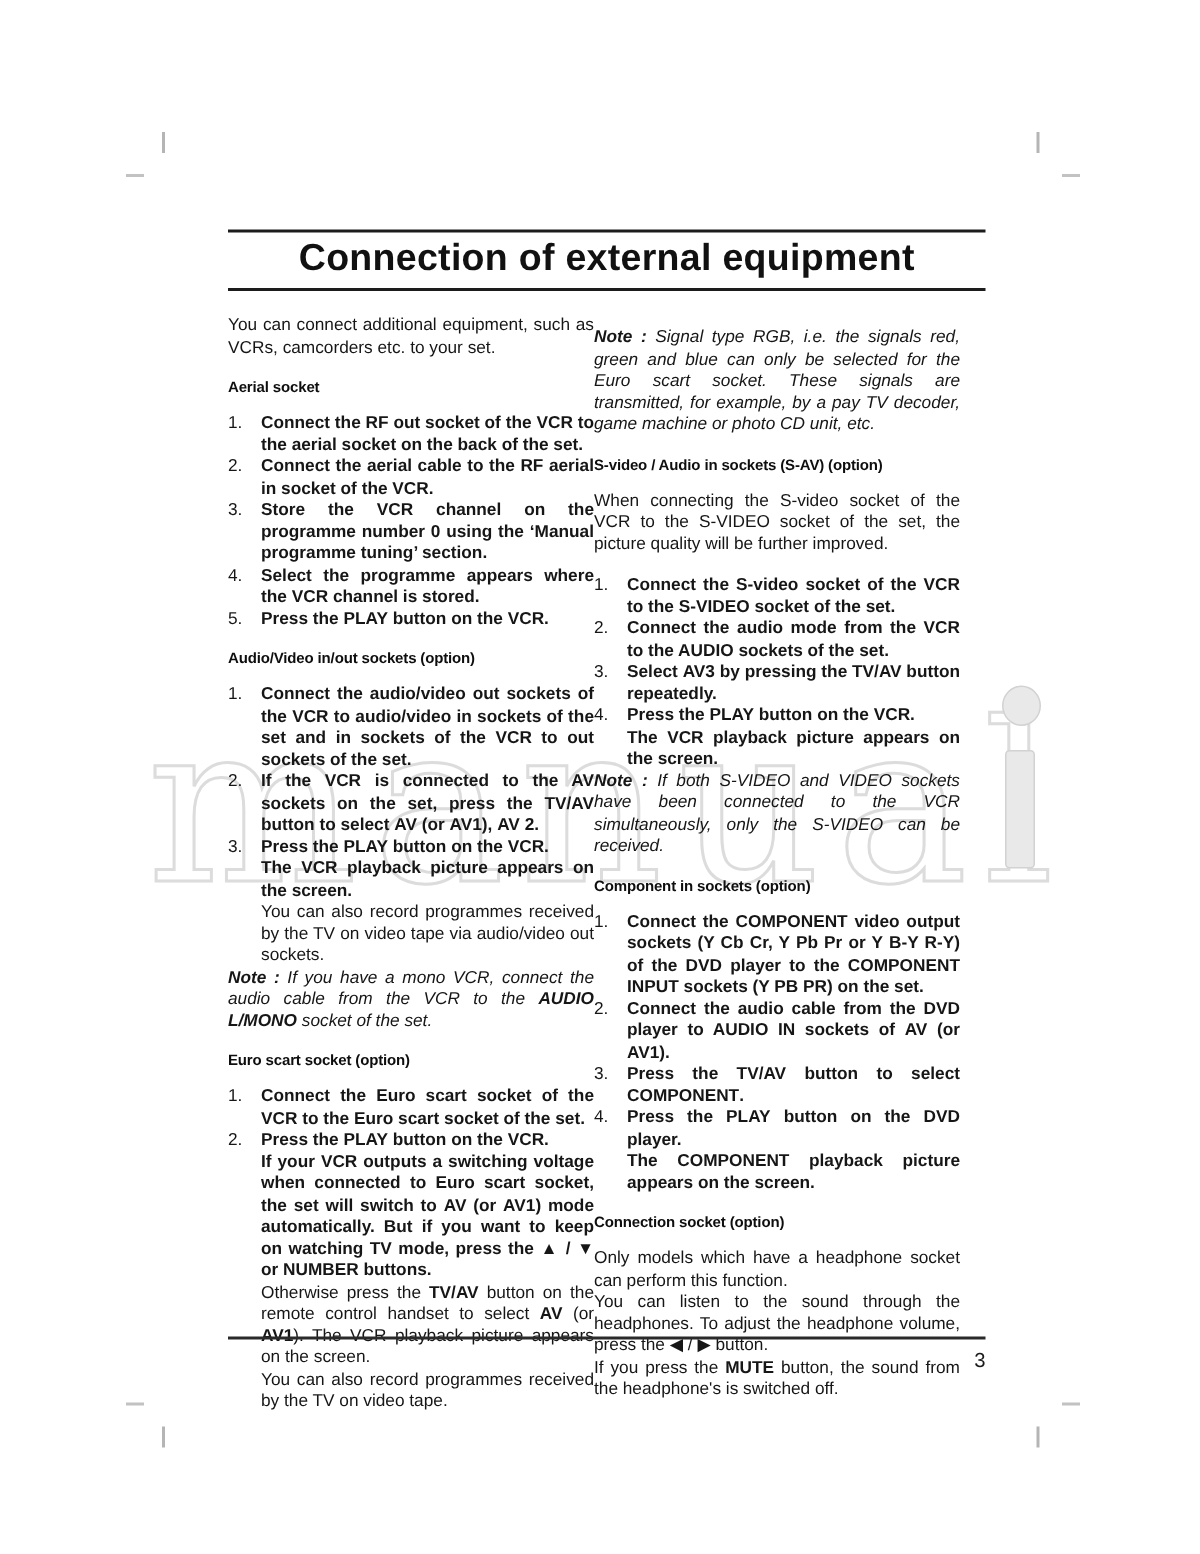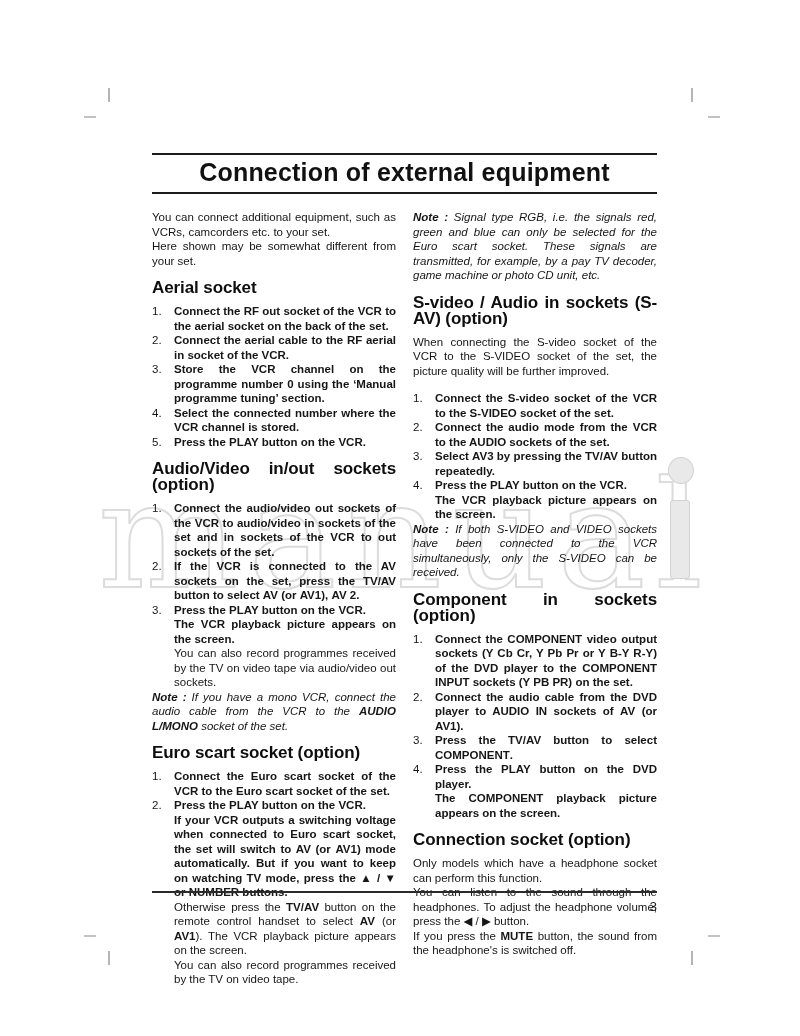--- a/index.html
+++ b/index.html
@@ -20,23 +20,23 @@
     background:#e9e9e9;border:1px solid #d2d2d2;z-index:1;}
   
   .crop{position:absolute;background:#b5b5b5;z-index:0;}
   .crop.v{width:2px;height:14px;}
   .crop.h{width:12px;height:2px;background:#c2c2c2;}
   
   .page{position:absolute;left:152px;top:153px;width:505px;z-index:2;}
   .titlebar{border-top:2px solid #1c1c1c;border-bottom:2px solid #1c1c1c;
     padding:3px 0 5px;text-align:center;}
   .titlebar h1{margin:0;font-size:25px;font-weight:bold;letter-spacing:0.2px;color:#111;}
-  .cols{display:flex;gap:17px;margin-top:16px;}
+  .cols{display:flex;margin-top:16px;align-items:center;}
   .col{width:244px;font-size:11.5px;line-height:14.5px;text-align:justify;}
-  .col h2{font-size:17px;line-height:16px;margin:12px 0 8px;text-align:justify;
+  .col h2{font-size:10px;line-height:16px;margin:12px 0 8px;text-align:justify;
     letter-spacing:-0.1px;color:#0e0e0e;}
   .col p{margin:0;}
   .gap{margin-top:13px;}
   .note{font-style:italic;}
   .li{display:flex;}
   .li .num{width:22px;flex:none;}
   .li .li-t{flex:1;font-weight:bold;}
   .cont{padding-left:22px;}
   
   .footrule{position:absolute;left:152px;top:891px;width:505px;height:2px;background:#2a2a2a;z-index:2;}
@@ -59,37 +59,36 @@
 <div class="wm-dot"></div>
 <div class="wm-stem"></div>
 
 <div class="page">
   <div class="titlebar">
     <h1>Connection of external equipment</h1>
   </div>
   <div class="cols">
     <div class="col">
         <p>You can connect additional equipment, such as VCRs, camcorders etc. to your set.</p>
-        <p>Here shown may be somewhat different from your set.</p>
         <h2>Aerial socket</h2>
         <div class="li">
           <span class="num">1.</span>
           <div class="li-t">Connect the RF out socket of the VCR to the aerial socket on the back of the set.</div>
         </div>
         <div class="li">
           <span class="num">2.</span>
           <div class="li-t">Connect the aerial cable to the RF aerial in socket of the VCR.</div>
         </div>
         <div class="li">
           <span class="num">3.</span>
           <div class="li-t">Store the VCR channel on the programme number 0 using the ‘Manual programme tuning’ section.</div>
         </div>
         <div class="li">
           <span class="num">4.</span>
-          <div class="li-t">Select the connected number where the VCR channel is stored.</div>
+          <div class="li-t">Select the programme appears where the VCR channel is stored.</div>
         </div>
         <div class="li">
           <span class="num">5.</span>
           <div class="li-t">Press the <b>PLAY</b> button on the VCR.</div>
         </div>
         <h2>Audio/Video in/out sockets (option)</h2>
         <div class="li">
           <span class="num">1.</span>
           <div class="li-t">Connect the audio/video out sockets of the VCR to audio/video in sockets of the set and in sockets of the VCR to out sockets of the set.</div>
         </div>

